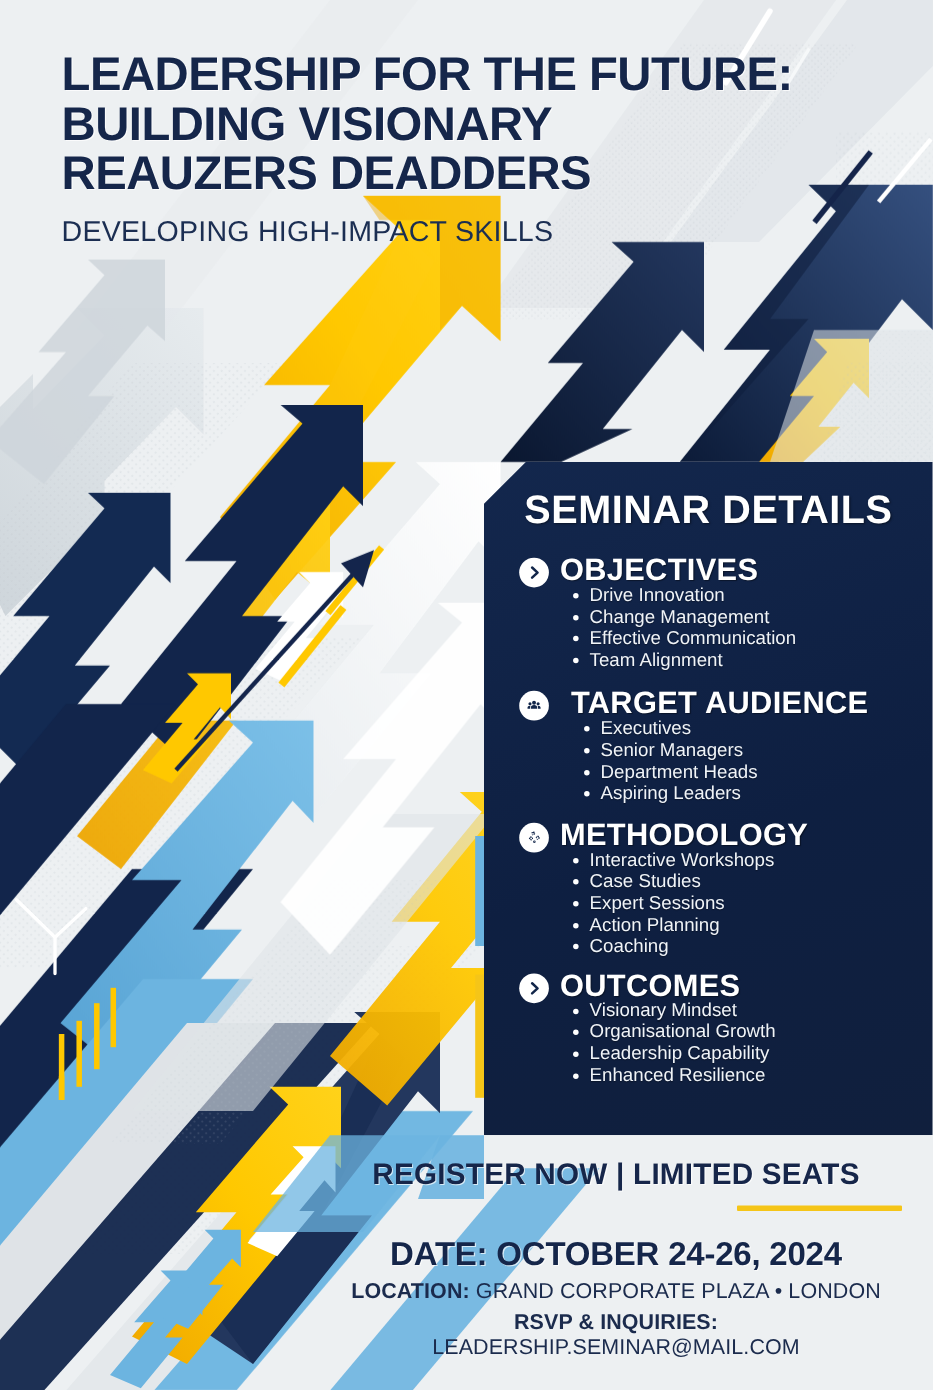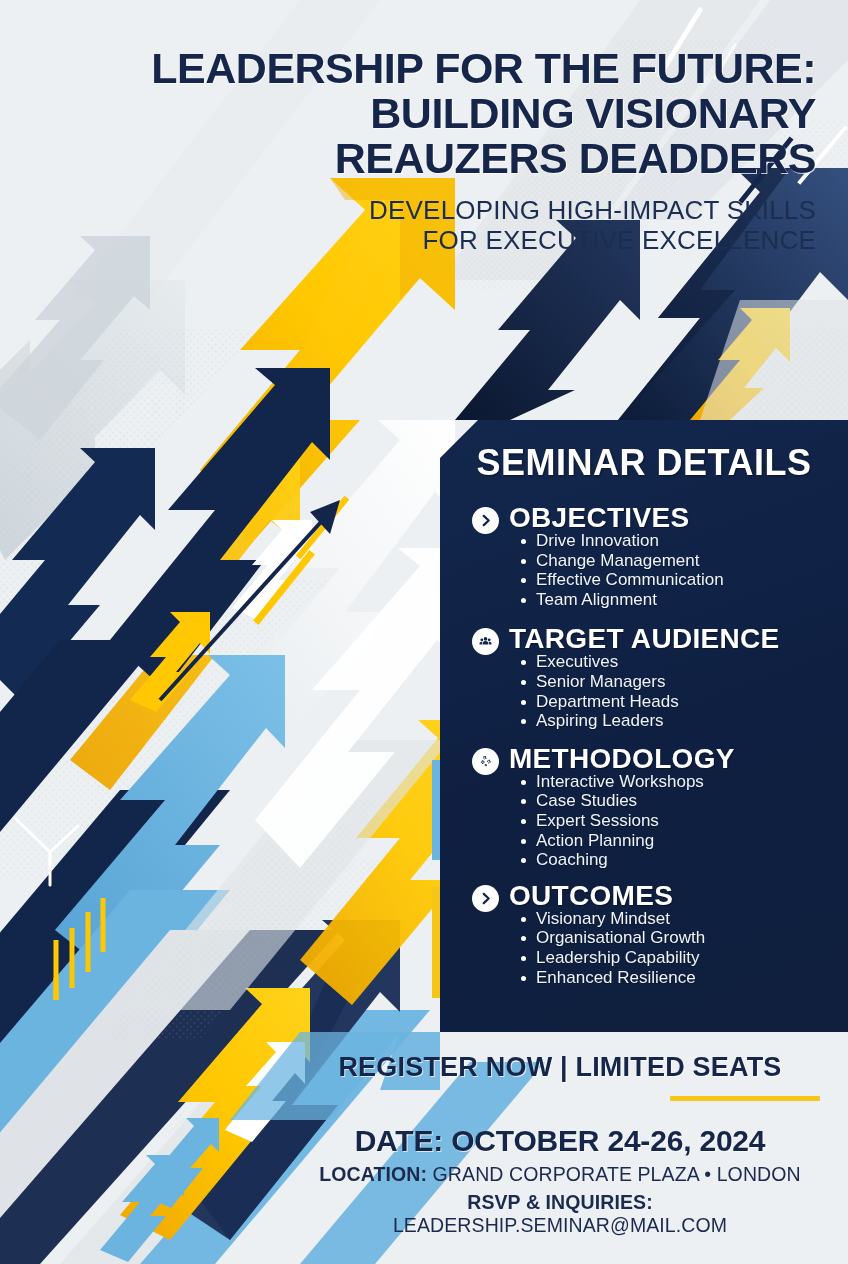--- a/index.html
+++ b/index.html
@@ -8,21 +8,21 @@
     font-family:"Liberation Sans", sans-serif;
     background:#eef1f3;
   }
   #poster{
     position:relative;width:848px;height:1264px;overflow:hidden;
     background:linear-gradient(135deg,#f2f4f6 0%,#e9ecee 45%,#eceff1 70%,#e4e8ea 100%);
   }
   svg.art{position:absolute;left:0;top:0;width:848px;height:1264px;}
 
   
-  .header{position:absolute;left:56px;top:46px;width:760px;z-index:30;text-align:right;}
+  .header{position:absolute;left:56px;top:46px;width:760px;z-index:30;}
   .title{
     font-weight:bold;font-size:43px;line-height:45px;letter-spacing:-0.5px;
     color:#15264a;text-shadow:1px 1px 0 rgba(255,255,255,.75);
     margin:0;
   }
   .title .tl{display:block;white-space:nowrap;}
   .subtitle{
     margin:14px 0 0 0;font-size:26px;line-height:30px;letter-spacing:.2px;
     color:#1b2e52;font-weight:400;
   }
@@ -278,21 +278,20 @@
   </svg>
 
   <div class="header">
     <h1 class="title">
       <span class="tl">LEADERSHIP FOR THE FUTURE:</span>
       <span class="tl">BUILDING VISIONARY</span>
       <span class="tl">REAUZERS DEADDERS</span>
     </h1>
     <p class="subtitle">
       <span class="sl">DEVELOPING HIGH-IMPACT SKILLS</span>
-      <span class="sl">FOR EXECUTIVE EXCELLENCE</span>
     </p>
   </div>
 
   <div class="panel">
     <h2 class="panel-title">SEMINAR DETAILS</h2>
 
     <div class="sections">
 
       <div class="section">
         <span class="sec-icon">
@@ -305,21 +304,21 @@
           <h3 class="sec-head">OBJECTIVES</h3>
           <ul class="sec-list">
             <li>Drive Innovation</li>
             <li>Change Management</li>
             <li>Effective Communication</li>
             <li>Team Alignment</li>
           </ul>
         </div>
       </div>
 
-      <div class="section" style="margin-top:18px;">
+      <div class="section" style="margin-top:18px;gap:10px;">
         <span class="sec-icon">
           <svg width="17" height="17" viewBox="0 0 24 24" aria-hidden="true">
             <circle cx="12" cy="12" r="11" fill="#ffffff"></circle>
             <g fill="#12264a">
               <circle cx="12" cy="8.3" r="2.5"></circle>
               <circle cx="6.8" cy="9.6" r="2"></circle>
               <circle cx="17.2" cy="9.6" r="2"></circle>
               <path d="M12 11.2c-2.6 0-4.1 1.4-4.1 3.2v1.7h8.2v-1.7c0-1.8-1.5-3.2-4.1-3.2z"></path>
               <path d="M6.8 12.2c-2 0-3.2 1.1-3.2 2.5v1.4h3.3v-1.7c0-.9.3-1.6.8-2.2z"></path>
               <path d="M17.2 12.2c2 0 3.2 1.1 3.2 2.5v1.4h-3.3v-1.7c0-.9-.3-1.6-.8-2.2z"></path>

